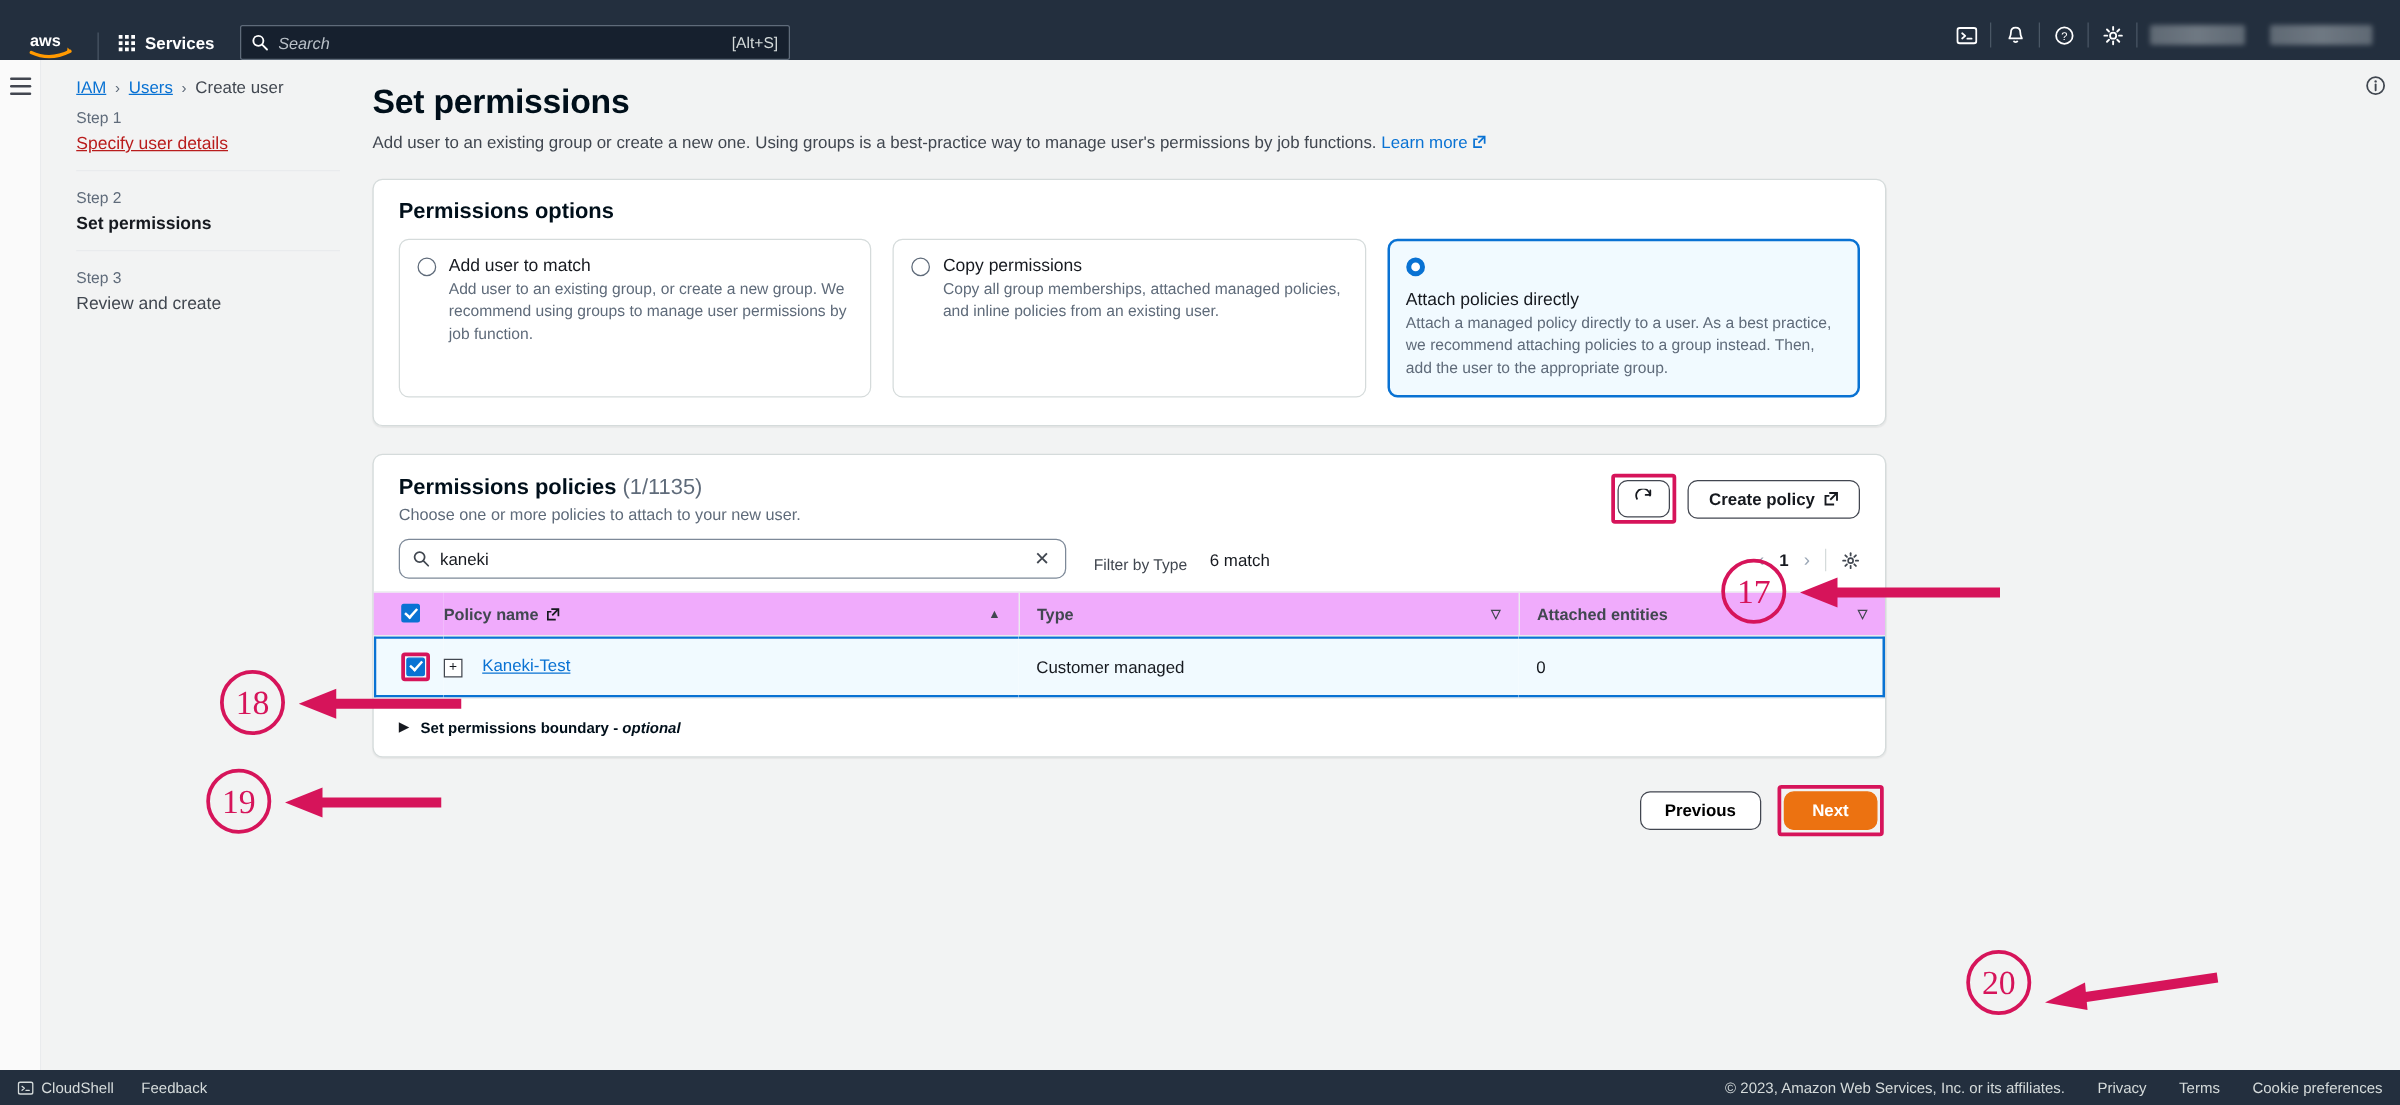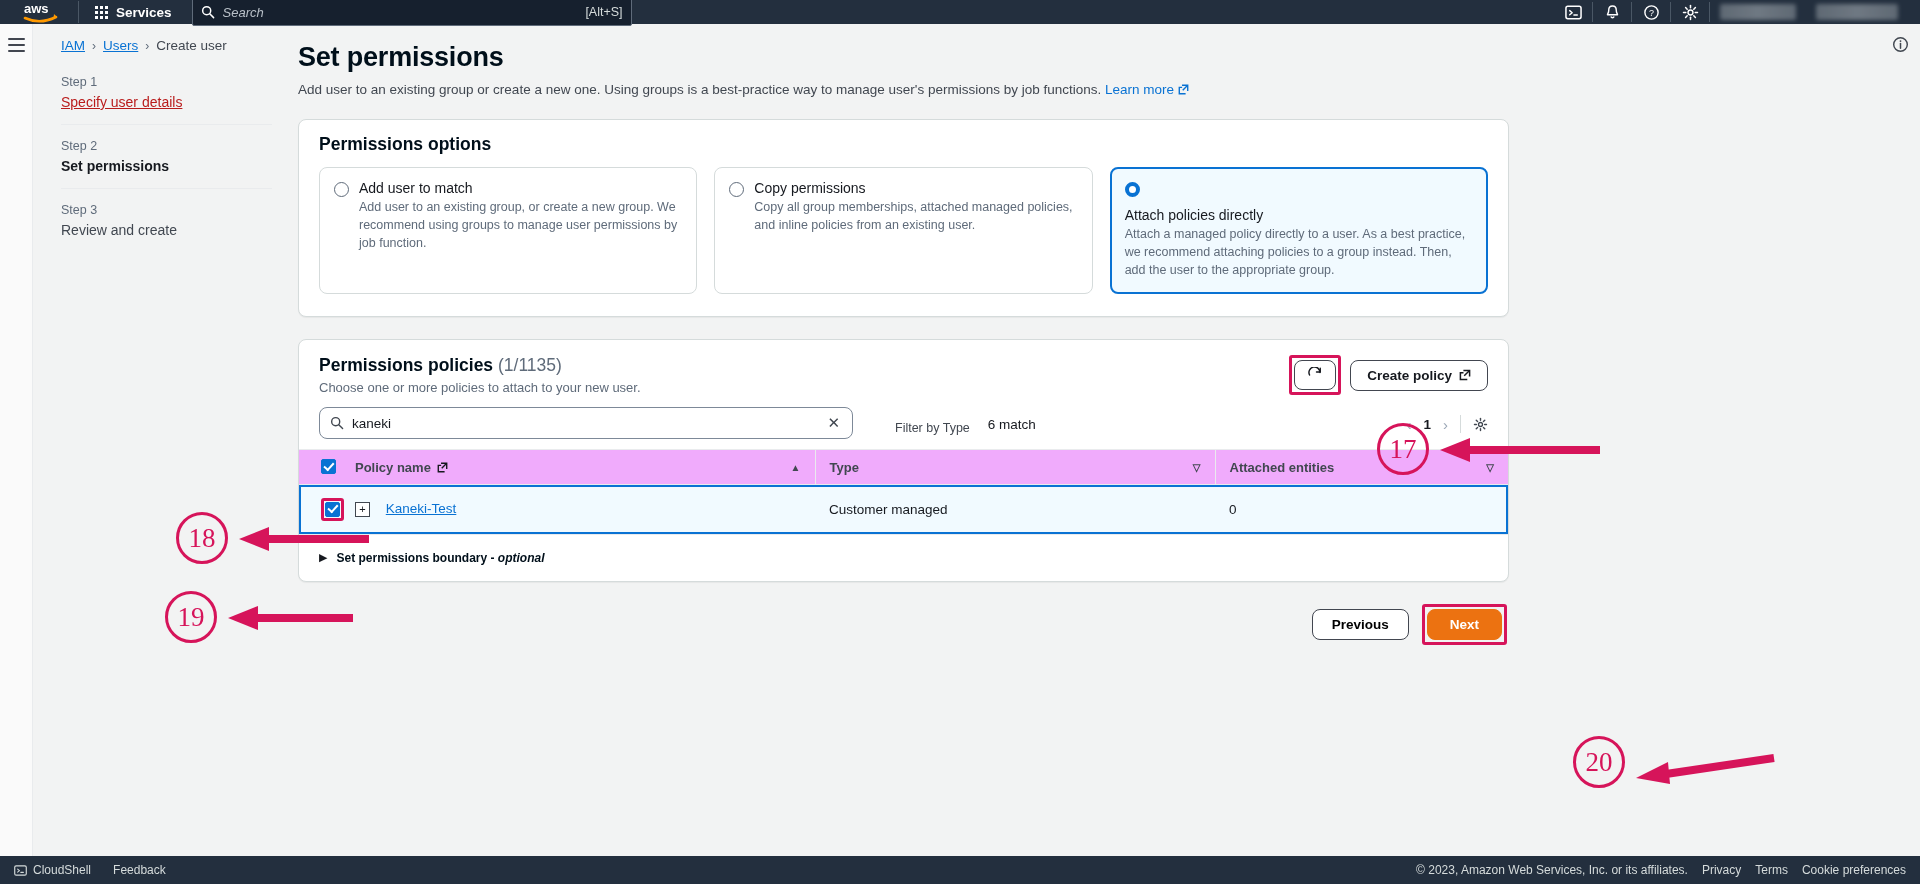--- a/index.html
+++ b/index.html
@@ -5,21 +5,21 @@
   * { box-sizing: border-box; margin: 0; padding: 0; }
   html, body {
     width: 1920px; height: 884px;
     font-family: "Liberation Sans", sans-serif;
     background: #f2f3f3; color: #16191f;
     overflow: hidden;
   }
 
   
   #topnav {
-    height: 24px; background: #232f3e; display: flex; align-items: center;
+    height: 48px; background: #232f3e; display: flex; align-items: flex-end;
     padding: 0 12px; position: relative; z-index: 5;
   }
   .aws-logo { width: 42px; margin: 0 10px 0 8px; display: flex; align-items: center; justify-content: center; }
   .nav-div { width: 1px; height: 22px; background: #4a5765; margin: 0 6px; }
   .services-btn {
     display: flex; align-items: center; gap: 8px; color: #fff;
     font-size: 13.5px; font-weight: bold; padding: 6px 10px; border-radius: 2px;
     cursor: pointer;
   }
   .waffle { display: grid; grid-template-columns: repeat(3, 3px); gap: 2px; }
@@ -48,21 +48,21 @@
   
   #body { display: flex; height: 844px; position: relative; }
   #hamburger {
     width: 33px; flex: 0 0 33px; background: #fafafa; border-right: 1px solid #e9ebed;
     padding-top: 14px; display: flex; justify-content: center; align-items: flex-start;
   }
   .hb { width: 17px; }
   .hb span { display:block; height: 2px; background: #424650; margin-bottom: 4px; border-radius: 1px;}
 
   #wizard { width: 265px; flex: 0 0 265px; padding: 14px 26px 0 28px; }
-  .crumbs { display: flex; align-items: center; gap: 7px; font-size: 13.5px; margin-bottom: 22px; }
+  .crumbs { display: flex; align-items: center; gap: 7px; font-size: 13.5px; margin-bottom: 10px; }
   .crumbs a { color: #0972d3; text-decoration: underline; cursor: pointer; }
   .crumbs .cur { color: #414750; }
   .crumb-sep { color: #5f6b7a; font-size: 12px; }
   .stepblk { padding-bottom: 14px; }
   .stepblk + .stepblk { border-top: 1px solid #e9ebed; padding-top: 14px; }
   .steplbl { font-size: 12.5px; color: #5f6b7a; margin-bottom: 5px; }
   .stepname { font-size: 14px; color: #414750; }
   .stepname.link { color: #b91c1c; text-decoration: underline; cursor: pointer; }
   .stepname.active { font-weight: bold; color: #16191f; }
 
@@ -111,21 +111,21 @@
   .tinput {
     width: 534px; height: 32px; border: 1px solid #7d8998; border-radius: 8px;
     background: #fff; display: flex; align-items: center; padding: 0 10px; gap: 8px;
   }
   .tinput input {
     flex: 1; border: none; outline: none; font-size: 13.5px; color: #16191f;
     font-family: "Liberation Sans", sans-serif; background: transparent;
   }
   .clear-x { color: #414750; font-size: 15px; cursor: pointer; padding: 0 2px; }
   .filter-col { margin-left: 22px; }
-  .flabel { font-size: 12.5px; color: #414750; margin-bottom: 4px; margin-left: 20px; }
+  .flabel { font-size: 12.5px; color: #414750; margin-bottom: 4px; }
   .select {
     width: 263px; height: 32px; border: 1px solid #7d8998; border-radius: 8px; background: #fff;
     display: flex; align-items: center; padding: 0 11px; font-size: 13.5px; color: #16191f; cursor: pointer;
   }
   .caret { margin-left: auto; font-size: 10px; color: #16191f; }
   .match { font-size: 13.5px; color: #16191f; margin: 0 0 7px 18px; align-self: flex-end; }
   .pager { margin-left: auto; display: flex; align-items: center; gap: 12px; padding-bottom: 6px; }
   .pbtn { color: #9ba7b6; font-size: 15px; cursor: pointer; }
   .pnum { font-size: 13.5px; color: #16191f; font-weight: bold; }
   .pgear { color: #414750; cursor: pointer; display:flex; align-items:center; }
@@ -173,21 +173,21 @@
   #inforail { width: 40px; flex: 0 0 40px; padding-top: 12px; display: flex; justify-content: center; }
   .info-ic { color: #414750; cursor: pointer; }
 
   
   #footer {
     position: absolute; left: 0; bottom: 0; width: 1920px; height: 28px;
     background: #232f3e; display: flex; align-items: center; padding: 0 14px;
     color: #d5dbdb; font-size: 12px; z-index: 6;
   }
   .fitem { display: flex; align-items: center; gap: 6px; margin-right: 22px; cursor: pointer; }
-  .fright { margin-left: auto; display: flex; align-items: center; gap: 14px; }
+  .fright { margin-left: auto; display: flex; align-items: center; gap: 26px; }
   .fright span { cursor: pointer; }
   .fcopy { cursor: default; }
 
   
   .anno { position: absolute; z-index: 30; pointer-events: none; }
   .circ {
     border: 3.5px solid #d6145a; color: #d6145a; border-radius: 50%;
     width: 52px; height: 52px; display: flex; align-items: center; justify-content: center;
     font-size: 27px; font-family: "Liberation Serif", serif; background: transparent;
   }

